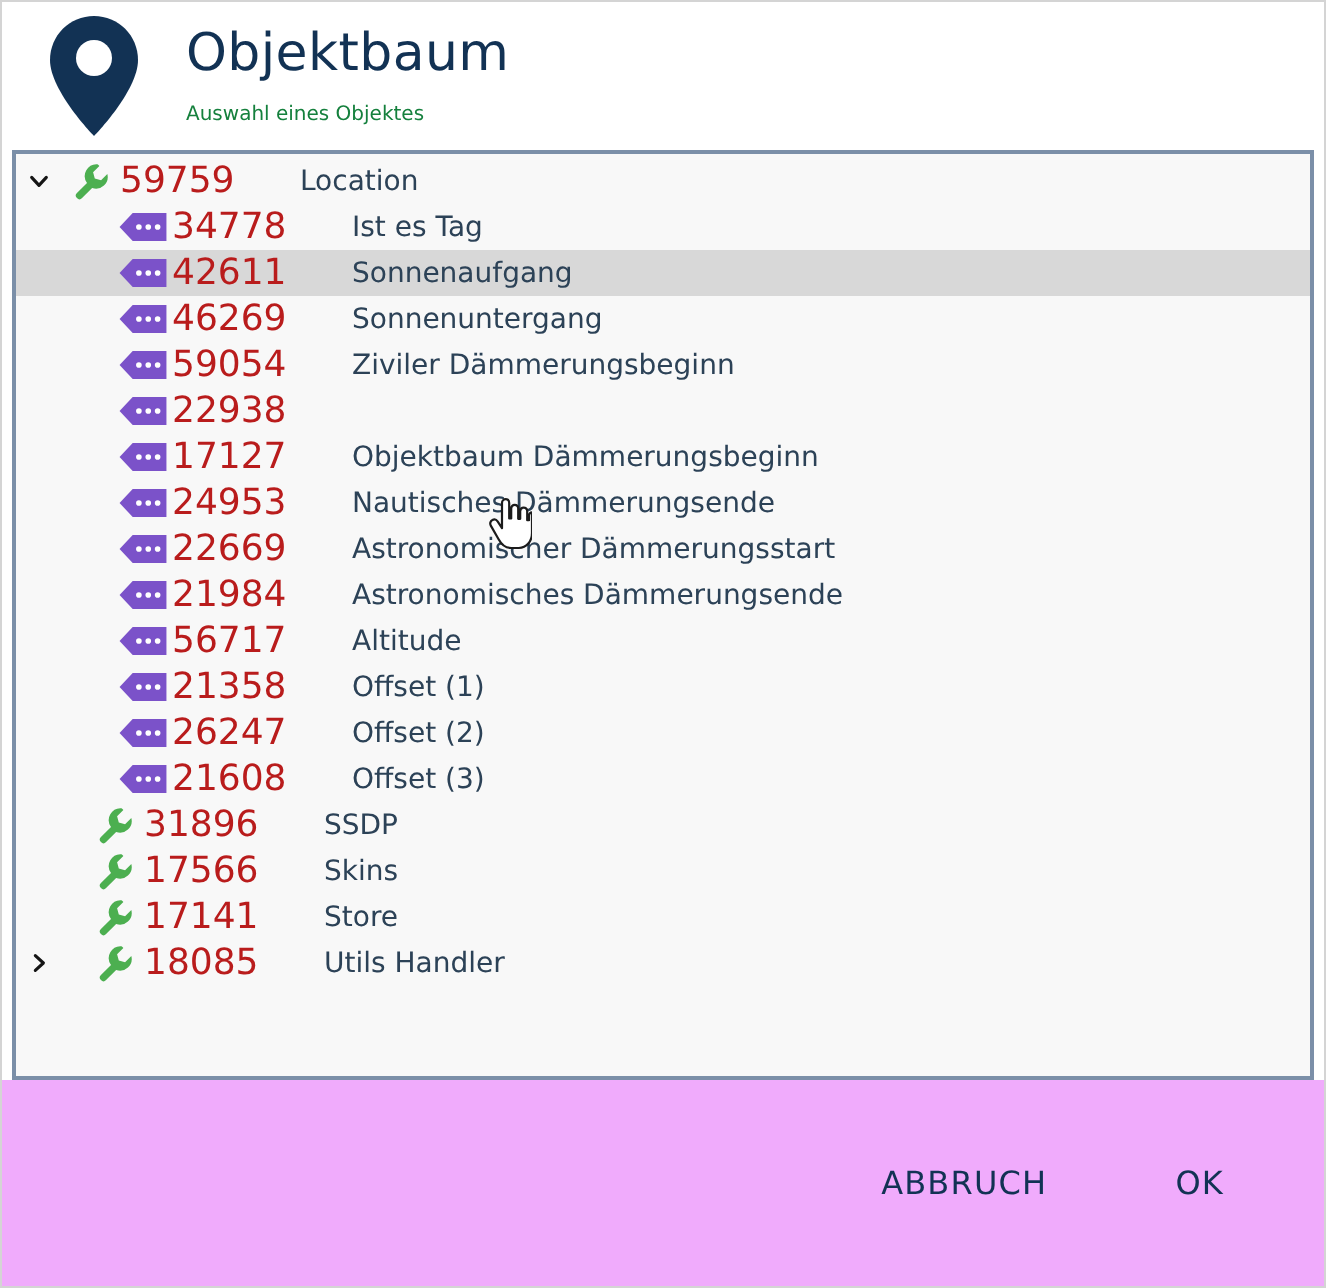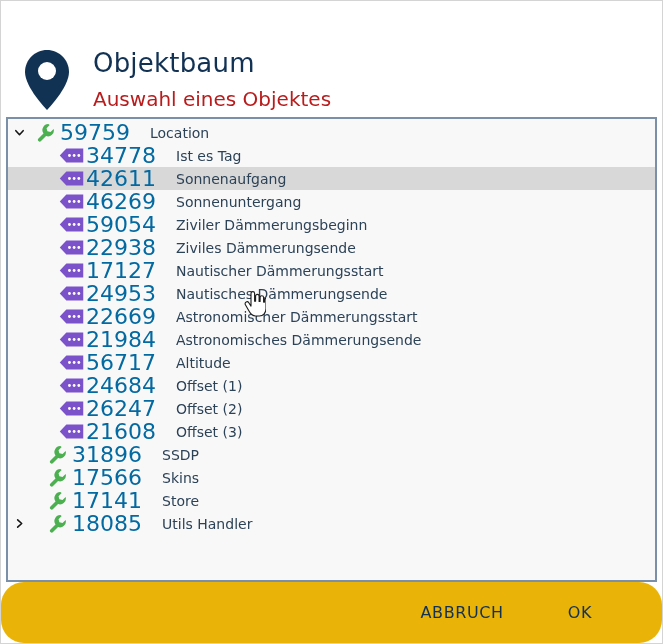--- a/index.html
+++ b/index.html
@@ -27,21 +27,20 @@
 
   
   .header {
     height: 74px;
     box-sizing: border-box;
     display: flex;
     align-items: center;
     padding-left: 22px;
     background: #ffffff;
     flex: 0 0 auto;
-    margin-top: 42px;
   }
   .pin-icon {
     width: 48px;
     height: 62px;
     flex: 0 0 auto;
     margin-right: 22px;
     display: block;
   }
   .titles {
     display: flex;
@@ -49,22 +48,22 @@
     justify-content: center;
   }
   .title {
     font-size: 26px;
     color: #123254;
     line-height: 1.15;
     letter-spacing: 0.2px;
     font-weight: 400;
   }
   .subtitle {
-    font-size: 20px;
-    color: #b91c1c;
+    font-size: 10px;
+    color: #15803d;
     margin-top: 9px;
     font-weight: 400;
   }
 
   
   .tree-panel {
     flex: 0 0 auto;
     height: 465px;
     margin: 0 5px;
     box-sizing: border-box;
@@ -110,45 +109,44 @@
     flex: 0 0 30px;
     display: flex;
     align-items: center;
     justify-content: center;
   }
   .icon-cell svg { display: block; }
 
   .id-cell {
     width: 66px;
     flex: 0 0 66px;
-    text-align: center;
-    font-size: 22px;
-    color: #0369a1;
+    text-align: left;
+    font-size: 18px;
+    color: #b91c1c;
     padding-right: 2px;
   }
   .label-cell {
     font-size: 14px;
     color: #2c4257;
     padding-left: 22px;
   }
 
   
   .ind-0 { width: 0px;  flex: 0 0 0px; }
   .ind-1 { width: 26px; flex: 0 0 26px; }
   .ind-2 { width: 12px; flex: 0 0 12px; }
 
   
   .footer {
     flex: 1 1 auto;
     display: flex;
     align-items: center;
     justify-content: flex-end;
-    padding-right: 50px;
-    background: #eab308;
-    border-radius: 23px;
+    padding-right: 30px;
+    background: #f0abfc;
   }
   .btn {
     background: none;
     border: none;
     font-family: "DejaVu Sans", sans-serif;
     font-size: 16px;
     color: #123254;
     letter-spacing: 0.6px;
     padding: 10px 14px;
     cursor: pointer;
@@ -262,35 +260,34 @@
           <span class="ind-1"></span>
           <span class="icon-cell">
             <svg viewBox="0 0 26 16" width="25" height="15" aria-hidden="true">
               <path d="M7.5 0.5 L25.5 0.5 L25.5 15.5 L7.5 15.5 L0.5 8 Z" fill="#7b52c9"></path>
               <circle cx="10.8" cy="8" r="1.5" fill="#ffffff"></circle>
               <circle cx="15.8" cy="8" r="1.5" fill="#ffffff"></circle>
               <circle cx="20.8" cy="8" r="1.5" fill="#ffffff"></circle>
             </svg>
           </span>
           <span class="id-cell">22938</span>
-          <span class="label-cell">Ziviles Dämmerungsende</span>
         </div>
         <div class="row">
           <span class="chev"></span>
           <span class="ind-1"></span>
           <span class="icon-cell">
             <svg viewBox="0 0 26 16" width="25" height="15" aria-hidden="true">
               <path d="M7.5 0.5 L25.5 0.5 L25.5 15.5 L7.5 15.5 L0.5 8 Z" fill="#7b52c9"></path>
               <circle cx="10.8" cy="8" r="1.5" fill="#ffffff"></circle>
               <circle cx="15.8" cy="8" r="1.5" fill="#ffffff"></circle>
               <circle cx="20.8" cy="8" r="1.5" fill="#ffffff"></circle>
             </svg>
           </span>
           <span class="id-cell">17127</span>
-          <span class="label-cell">Nautischer Dämmerungsstart</span>
+          <span class="label-cell">Objektbaum Dämmerungsbeginn</span>
         </div>
         <div class="row">
           <span class="chev"></span>
           <span class="ind-1"></span>
           <span class="icon-cell">
             <svg viewBox="0 0 26 16" width="25" height="15" aria-hidden="true">
               <path d="M7.5 0.5 L25.5 0.5 L25.5 15.5 L7.5 15.5 L0.5 8 Z" fill="#7b52c9"></path>
               <circle cx="10.8" cy="8" r="1.5" fill="#ffffff"></circle>
               <circle cx="15.8" cy="8" r="1.5" fill="#ffffff"></circle>
               <circle cx="20.8" cy="8" r="1.5" fill="#ffffff"></circle>
@@ -345,21 +342,21 @@
           <span class="chev"></span>
           <span class="ind-1"></span>
           <span class="icon-cell">
             <svg viewBox="0 0 26 16" width="25" height="15" aria-hidden="true">
               <path d="M7.5 0.5 L25.5 0.5 L25.5 15.5 L7.5 15.5 L0.5 8 Z" fill="#7b52c9"></path>
               <circle cx="10.8" cy="8" r="1.5" fill="#ffffff"></circle>
               <circle cx="15.8" cy="8" r="1.5" fill="#ffffff"></circle>
               <circle cx="20.8" cy="8" r="1.5" fill="#ffffff"></circle>
             </svg>
           </span>
-          <span class="id-cell">24684</span>
+          <span class="id-cell">21358</span>
           <span class="label-cell">Offset (1)</span>
         </div>
         <div class="row">
           <span class="chev"></span>
           <span class="ind-1"></span>
           <span class="icon-cell">
             <svg viewBox="0 0 26 16" width="25" height="15" aria-hidden="true">
               <path d="M7.5 0.5 L25.5 0.5 L25.5 15.5 L7.5 15.5 L0.5 8 Z" fill="#7b52c9"></path>
               <circle cx="10.8" cy="8" r="1.5" fill="#ffffff"></circle>
               <circle cx="15.8" cy="8" r="1.5" fill="#ffffff"></circle>

